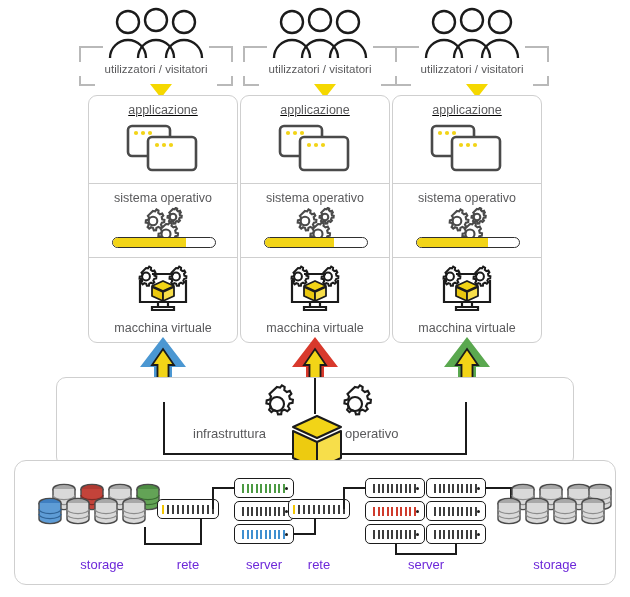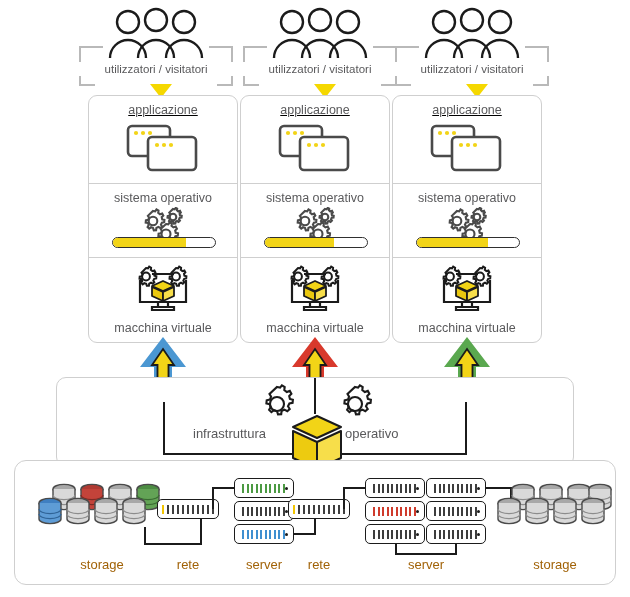--- a/index.html
+++ b/index.html
@@ -49,21 +49,21 @@
 
   
   .infra{position:absolute;left:56px;top:375px;width:518px;height:90px;
          border:1.6px solid #cfcfcf;border-radius:10px;background:#fff;box-sizing:border-box;}
   .infra-label{position:absolute;font-size:13px;color:#59595b;}
   .bus{position:absolute;background:#1b1b1b;}
 
   
   .hw{position:absolute;left:14px;top:458px;width:602px;height:125px;
       border:1.6px solid #cfcfcf;border-radius:12px;background:#fff;box-sizing:border-box;}
-  .hw-label{position:absolute;font-size:13px;color:#a16207;text-align:center;}
+  .hw-label{position:absolute;font-size:13px;color:#6d28d9;text-align:center;}
 
   
   .disk{position:absolute;width:26px;height:34px;}
   
   .sw{position:absolute;width:62px;height:20px;border:1.7px solid #1b1b1b;
       border-radius:5px;background:#fff;box-sizing:border-box;}
   .sw-led{position:absolute;top:5px;width:2.4px;height:9px;background:#3d3d3d;}
   .sw-led.y{background:#f2c500;}
   
   .su{position:absolute;width:60px;height:20px;border:1.7px solid #1b1b1b;

